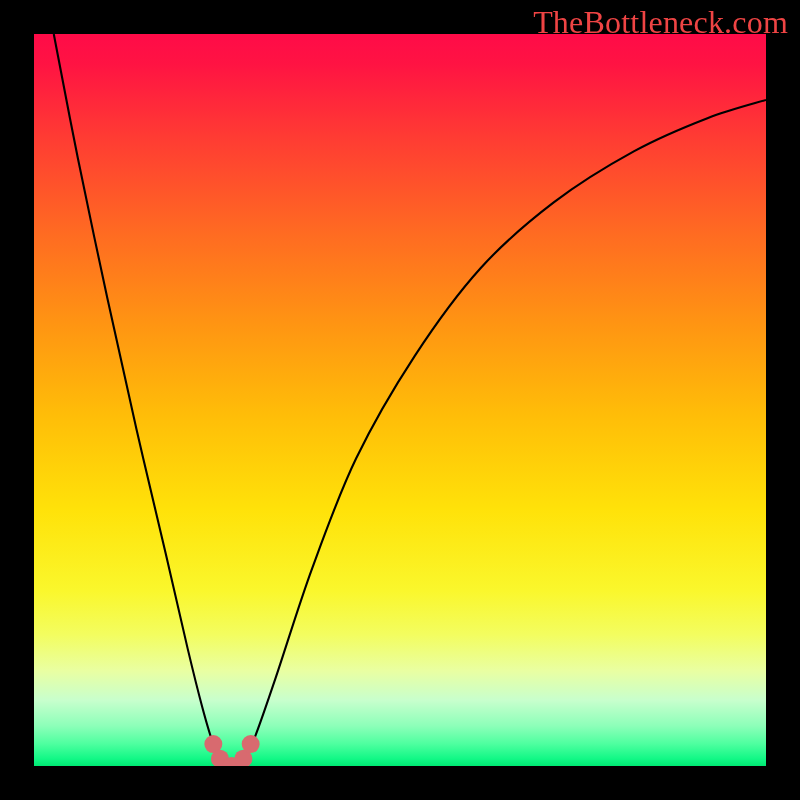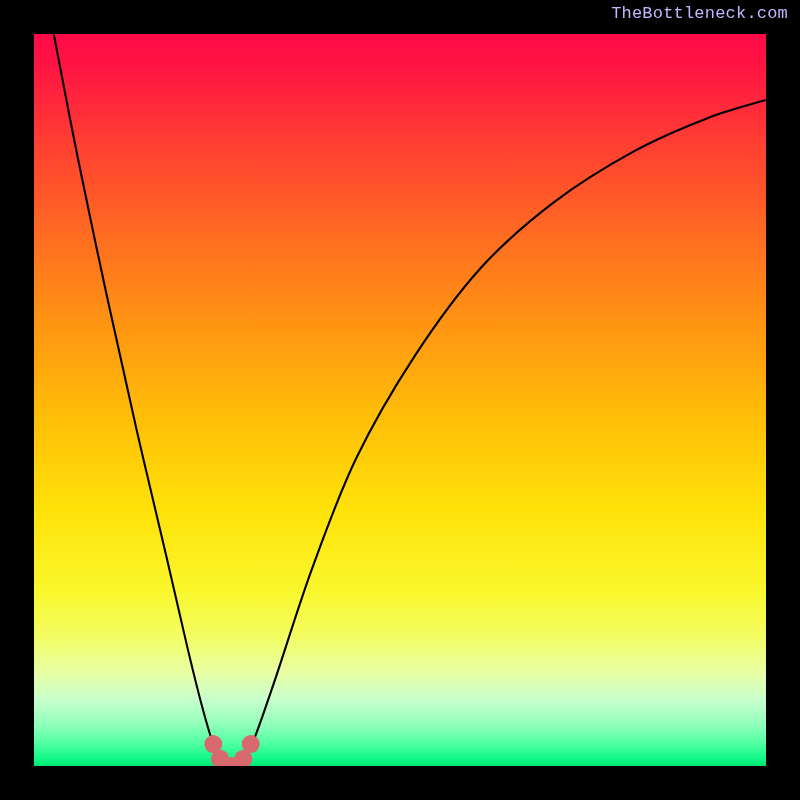--- a/index.html
+++ b/index.html
@@ -7,23 +7,23 @@
   .frame {
     width: 800px;
     height: 800px;
     background: #000;
     position: relative;
   }
   .watermark {
     position: absolute;
     top: 4px;
     right: 12px;
-    color: #c4b5fd;
-    font-family: Liberation Mono, monospace;
-    font-size: 17px;
+    color: #ef4444;
+    font-family: Liberation Serif, serif;
+    font-size: 32px;
     font-weight: 500;
     letter-spacing: 0.2px;
     z-index: 10;
   }
   .plot-area {
     position: absolute;
     left: 34px;
     top: 34px;
     width: 732px;
     height: 732px;

